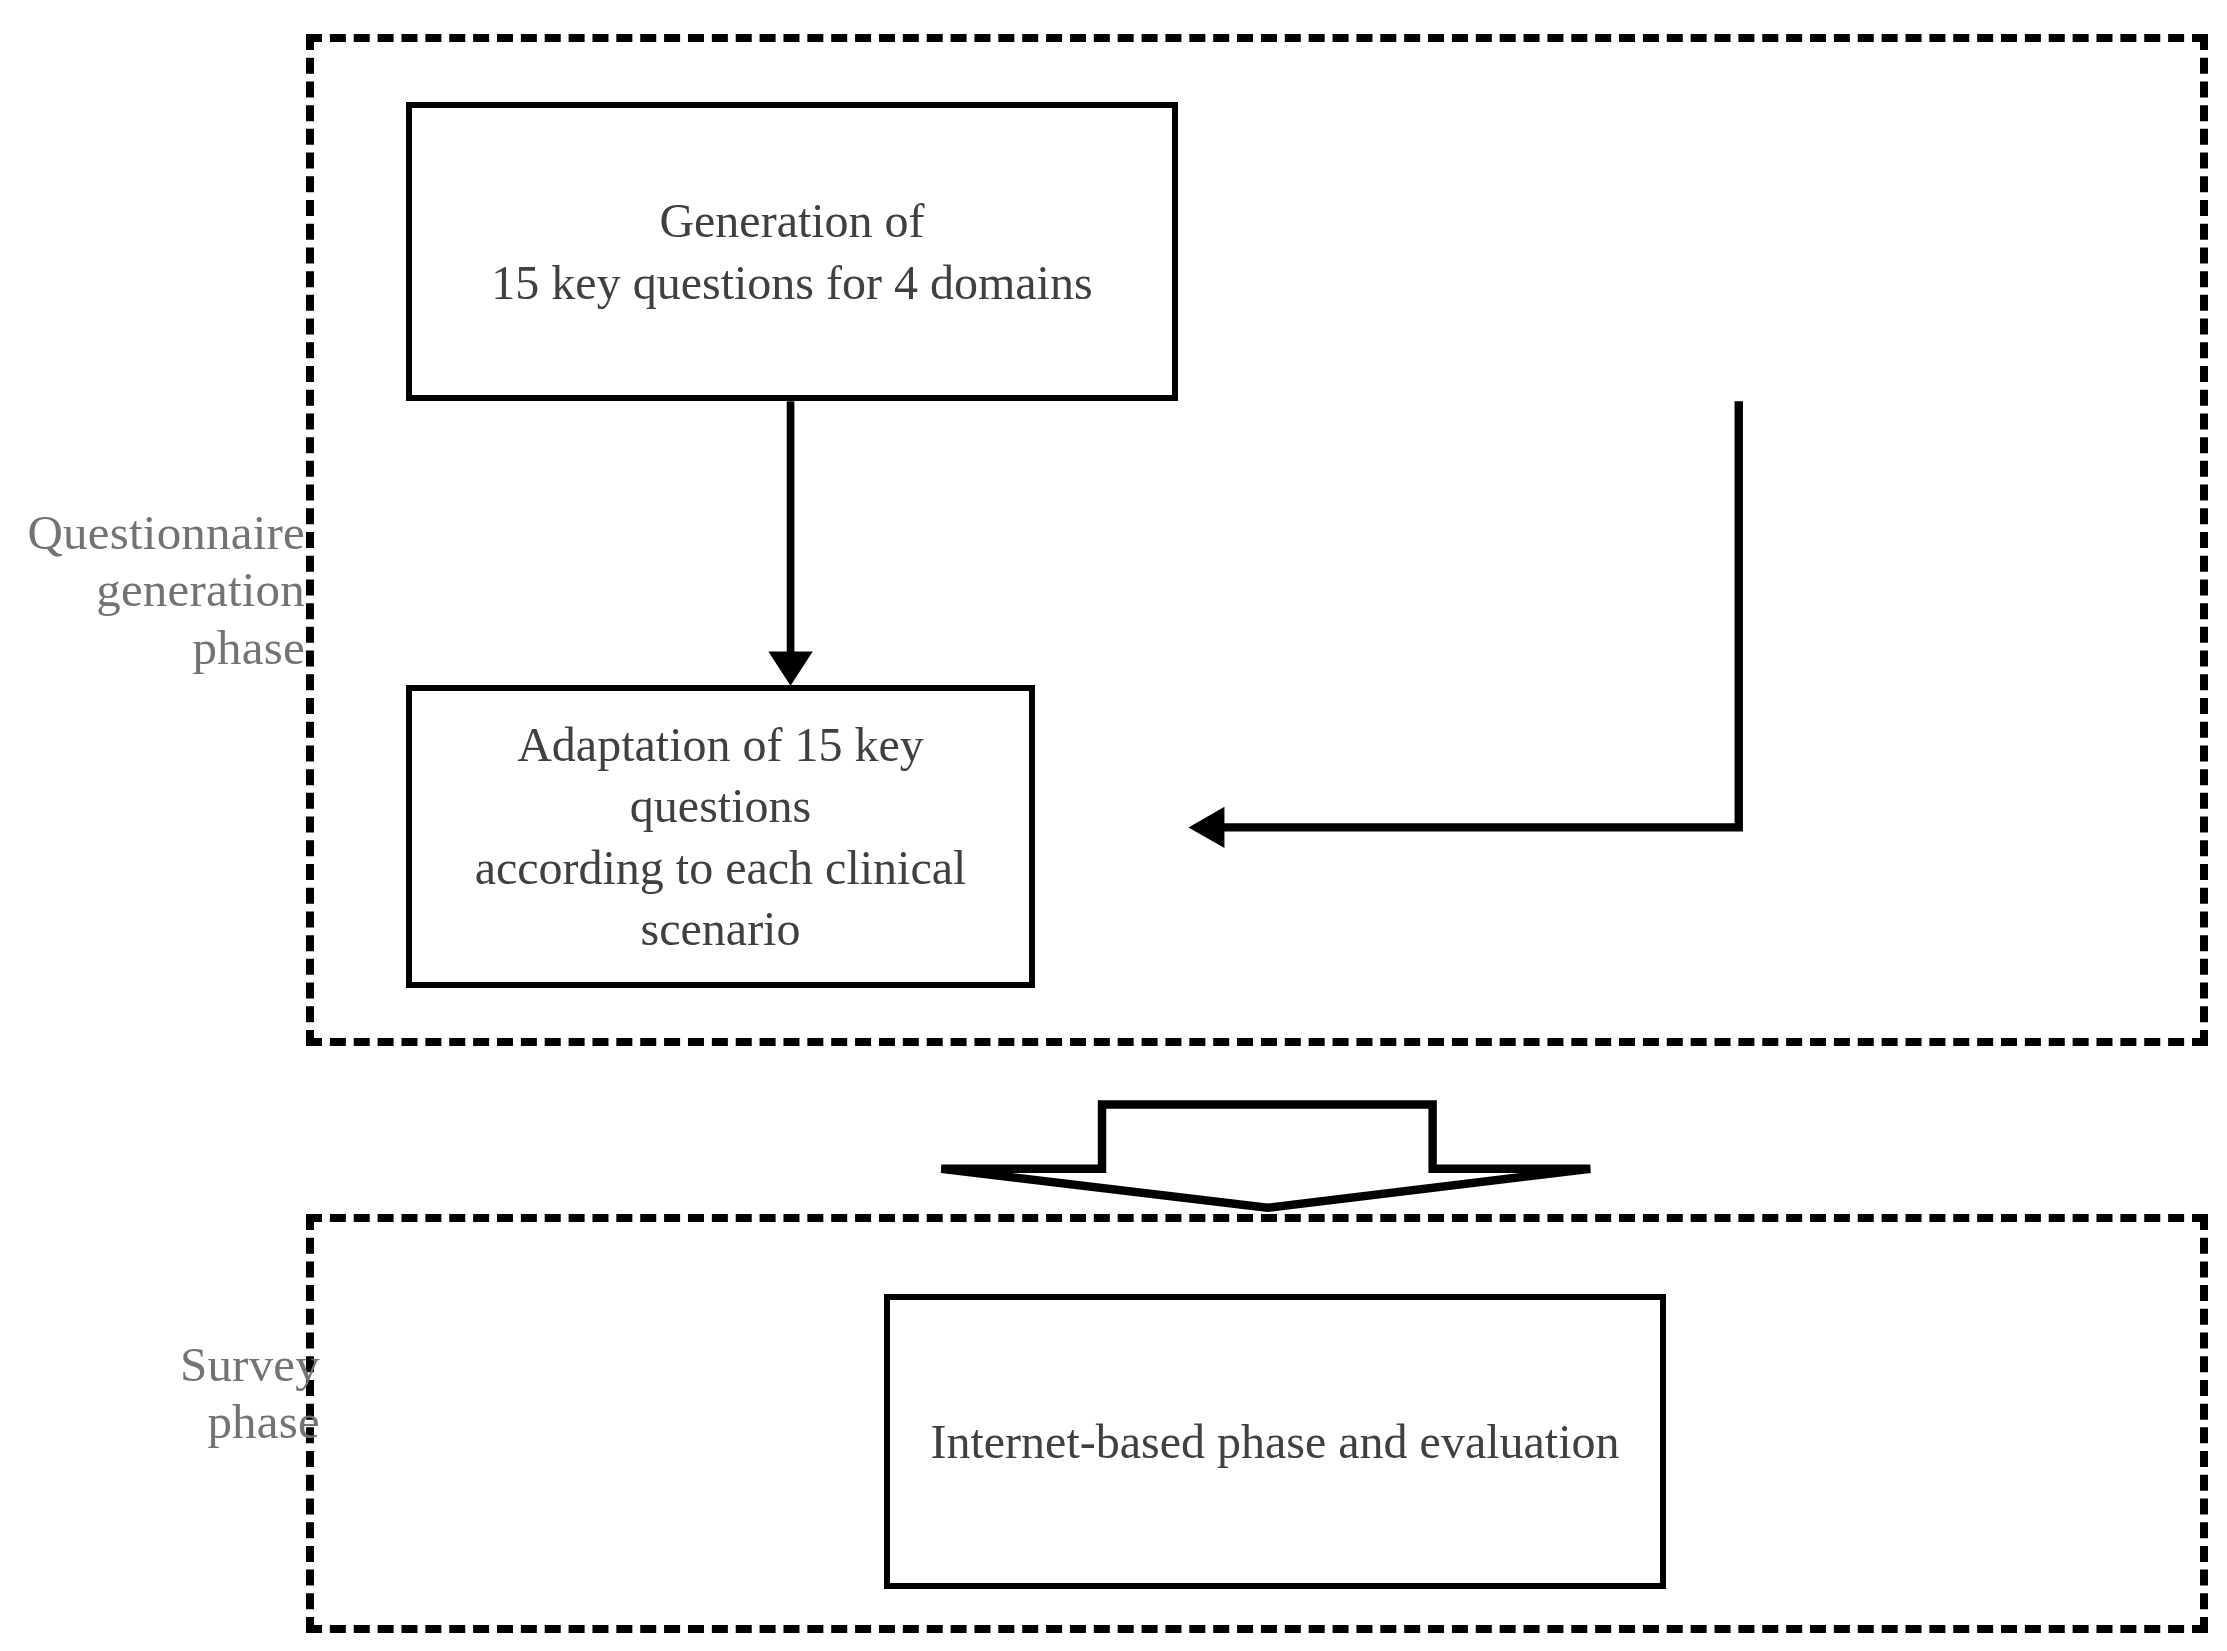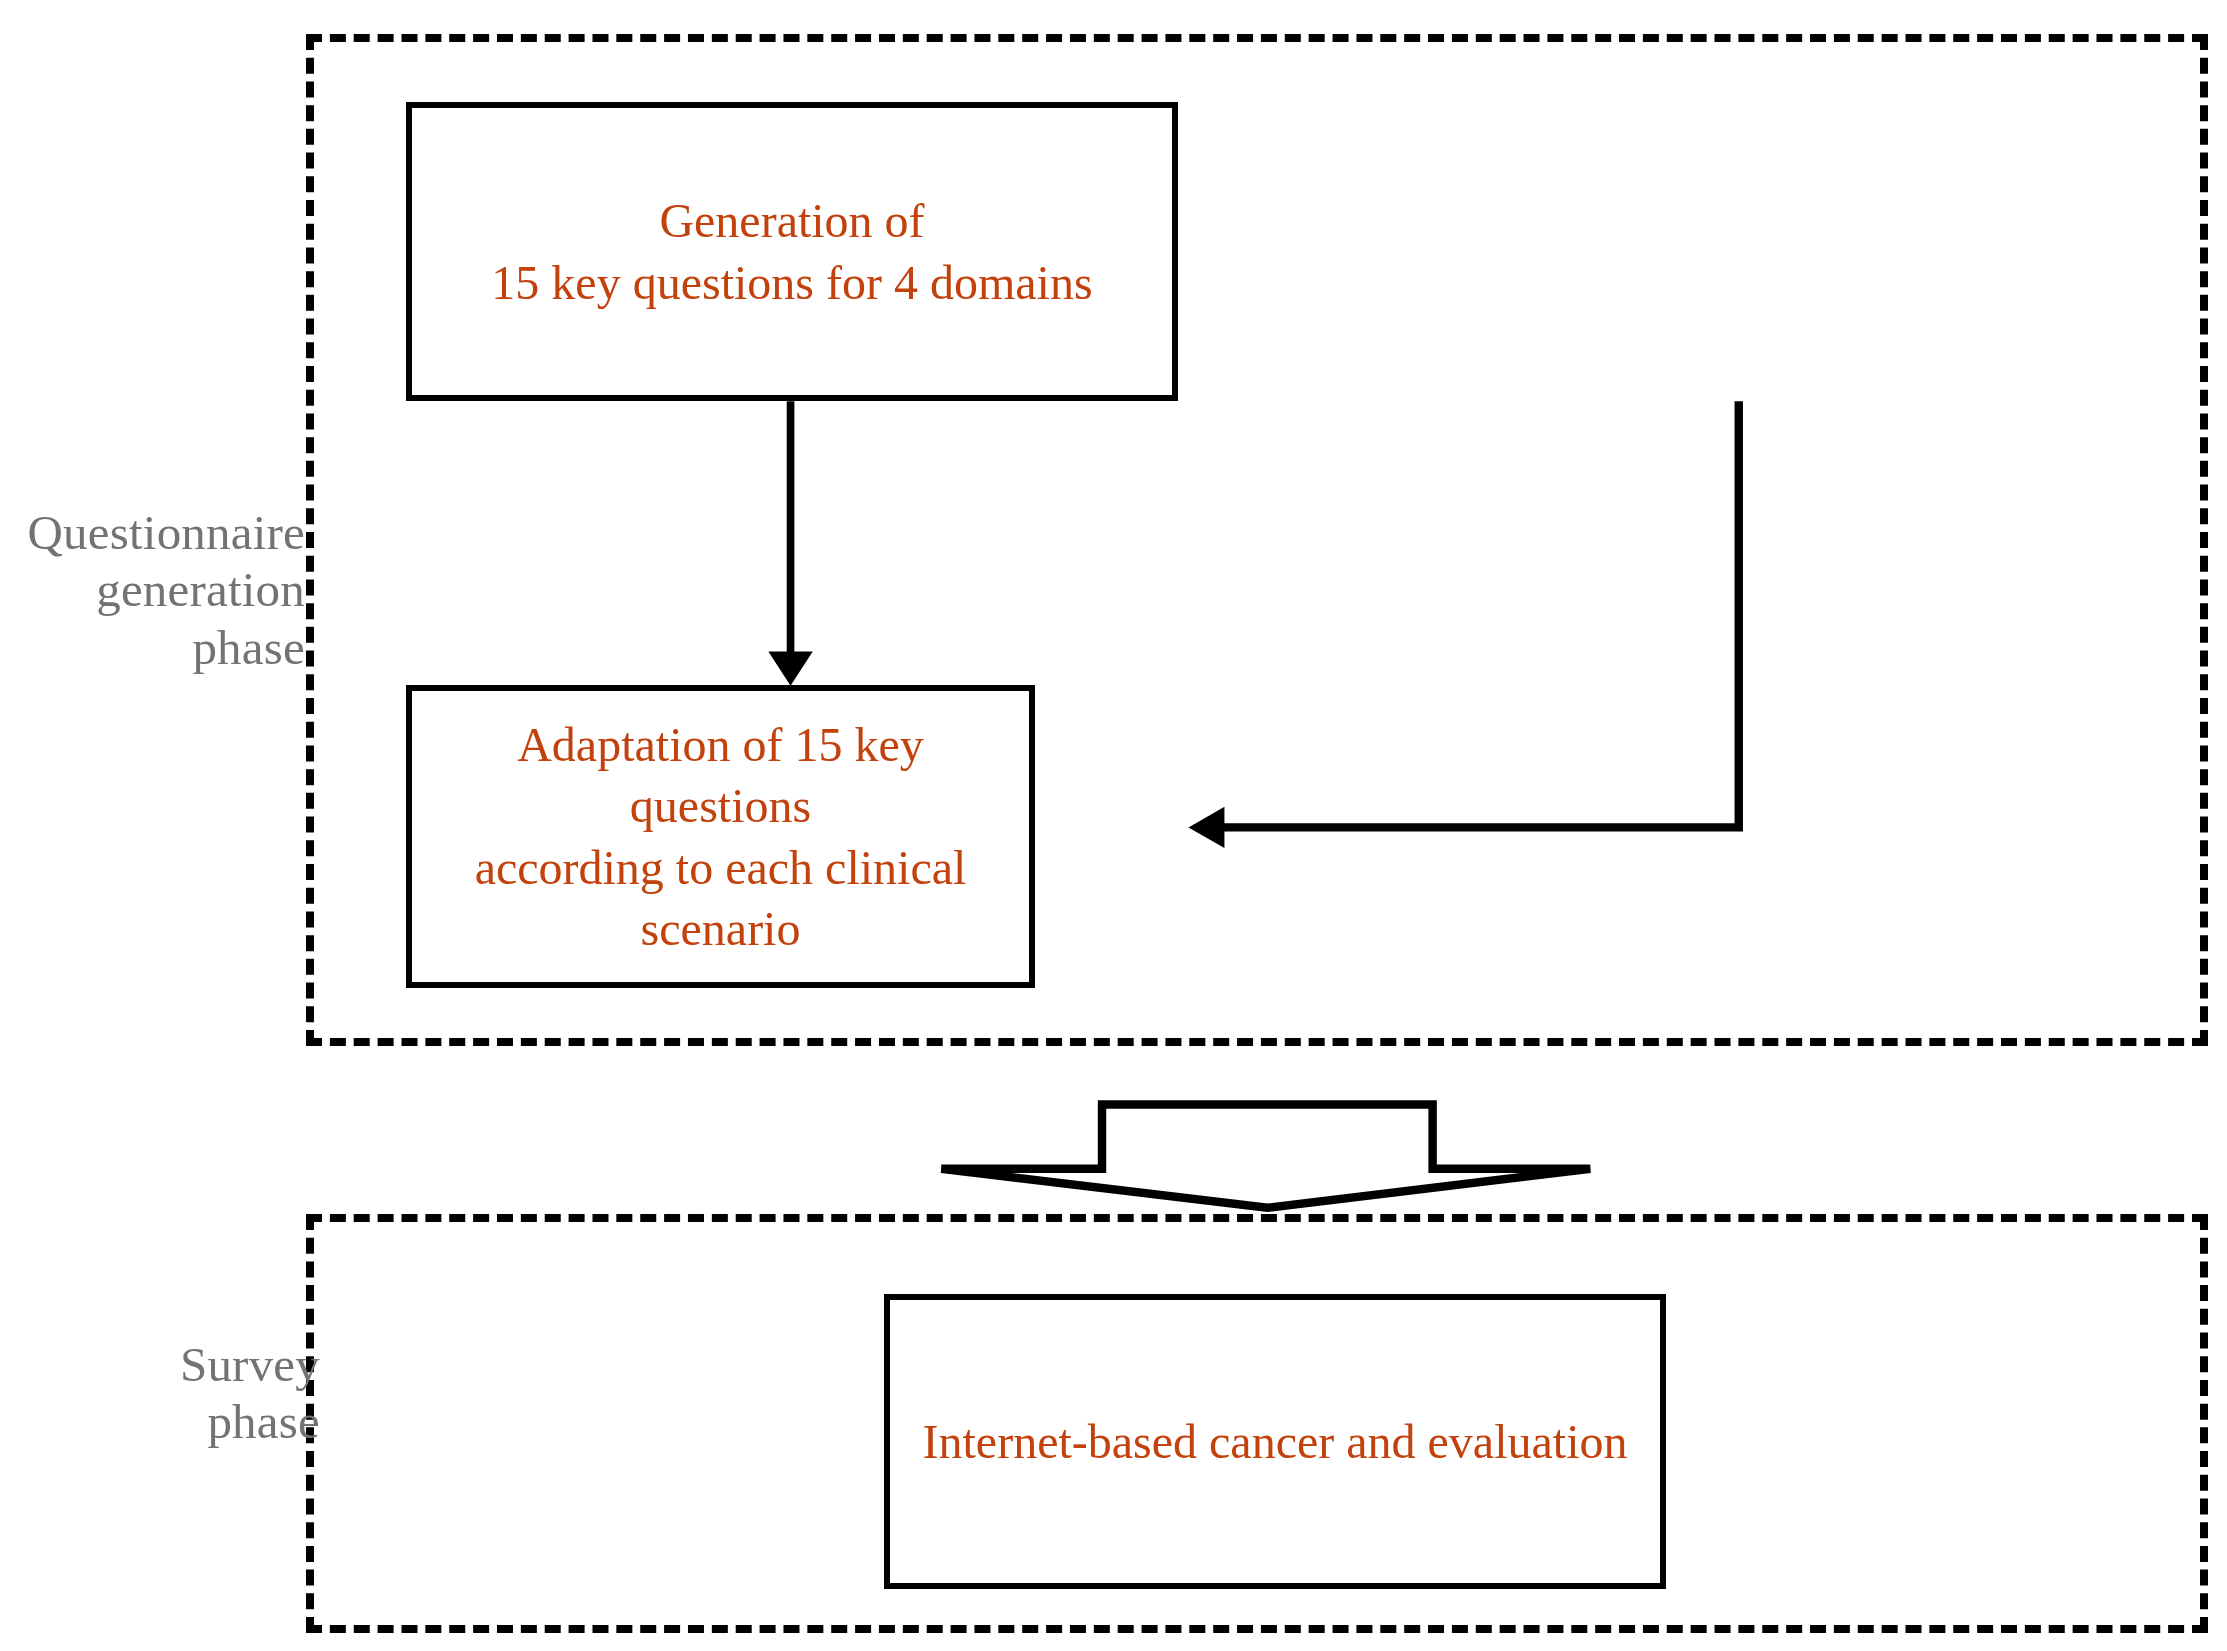--- a/index.html
+++ b/index.html
@@ -72,21 +72,21 @@
     background: #ffffff;
     display: flex;
     align-items: center;
     justify-content: center;
     text-align: center;
   }
   .proc-text {
     font-size: 48px;
     line-height: 1.28;
     white-space: pre-line;
-    color: #c2410c;
+    color: #404040;
     padding: 0 10.7px;
   }
 
   #box-keyquestions {
     left: 406px;
     top: 102px;
     width: 772px;
     height: 299px;
   }
   #box-scenarios {
@@ -139,21 +139,21 @@
     <div class="proc-text">Adaptation of 15 key questions
 according to each clinical scenario</div>
   </div>
 
   <div class="phase-box" id="phase-survey"></div>
 
   <div class="phase-label" id="label-survey">Survey
 phase</div>
 
   <div class="proc-box" id="box-survey">
-    <div class="proc-text">Internet-based cancer and evaluation</div>
+    <div class="proc-text">Internet-based phase and evaluation</div>
   </div>
 
   <svg id="connectors" viewBox="0 0 2910 2157">
 
     <g>
       <line x1="1033" y1="524" x2="1033" y2="872" stroke="#000000" stroke-width="10"></line>
       <polygon points="1033,896 1004,851 1062,851" fill="#000000"></polygon>
     </g>
 
     <g>

